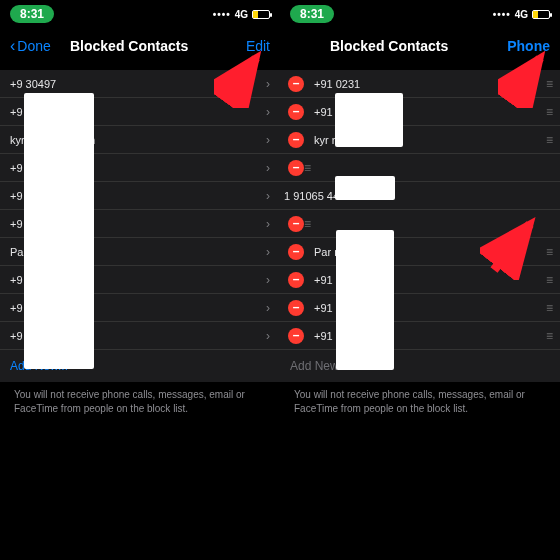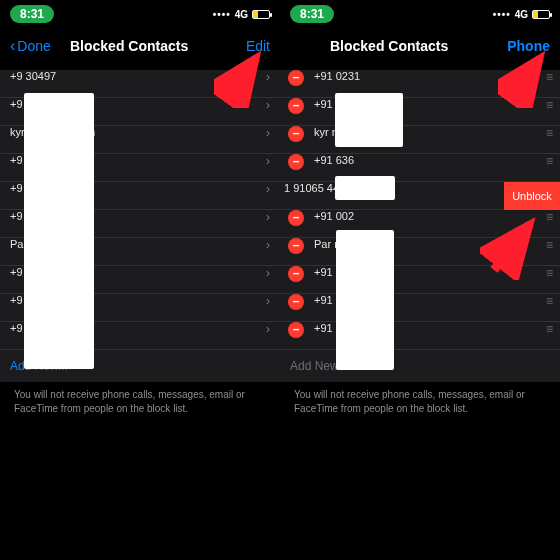--- a/index.html
+++ b/index.html
@@ -17,21 +17,21 @@
   .batt::after { content:""; position:absolute; right:-3px; top:2px; width:2px; height:4px; background:#fff; border-radius:1px; }
   .batt i { display:block; width:30%; height:100%; background:#ffd60a; }
 
   .nav { display:flex; align-items:center; justify-content:space-between; height:36px; padding:0 10px; }
   .nav-left { display:flex; align-items:center; gap:2px; color:#0a84ff; font-size:14px; min-width:60px; }
   .nav-title { flex:1; text-align:left; font-size:14px; font-weight:600; color:#fff; }
   .nav-right { color:#0a84ff; font-size:14px; min-width:60px; text-align:right; }
   .chev { font-size:16px; }
 
   .list { background:#1c1c1e; margin-top:6px; }
-  .row { display:flex; height:28px; font-size:11px; color:#e5e5e7; border-bottom:1px solid #333; position:relative; }
+  .row { display:flex; align-items:center; height:28px; font-size:11px; color:#e5e5e7; border-bottom:1px solid #333; position:relative; }
   .row .label { flex:1; padding-left:10px; white-space:nowrap; overflow:hidden; z-index:1; }
   .row .chev-r { color:#7a7a7e; padding:0 10px; font-size:12px; z-index:1; }
   .row .minus { width:16px; height:16px; border-radius:50%; background:#ff3b30; color:#fff; display:flex; align-items:center; justify-content:center; font-weight:700; margin-left:8px; font-size:12px; line-height:1; z-index:3; }
   .row .minus span{ position:relative; top:-1px;}
   .row .drag { color:#666; padding-right:10px; font-size:12px; letter-spacing:-3px; z-index:1;}
   .row.swiped .label { padding-left:4px; }
   .unblock-btn { width:56px; height:28px; background:#ff3b30; color:#fff; font-size:11px; display:flex; align-items:center; justify-content:center; }
 
   .add-row { height:32px; display:flex; align-items:center; padding-left:10px; color:#0a84ff; font-size:12px; background:#1c1c1e; }
   .phone.right .add-row { color:#6e6e73; }
@@ -169,32 +169,29 @@
           <div class="minus">
             <span>–</span>
           </div>
           <span class="label">kyr             ngmail.com</span>
           <span class="drag">≡</span>
         </div>
         <div class="row">
           <div class="minus">
             <span>–</span>
           </div>
-          <span class="label">+91            636</span>
           <span class="drag">≡</span>
         </div>
         <div class="row swiped">
           <span class="label">1 91065 44</span>
-          <div class="unblock-btn">Unblock</div>
-        </div>
-        <div class="row">
-          <div class="minus">
-            <span>–</span>
-          </div>
-          <span class="label">+91            002</span>
+        </div>
+        <div class="row">
+          <div class="minus">
+            <span>–</span>
+          </div>
           <span class="drag">≡</span>
         </div>
         <div class="row">
           <div class="minus">
             <span>–</span>
           </div>
           <span class="label">Par             mobile)</span>
           <span class="drag">≡</span>
         </div>
         <div class="row">

